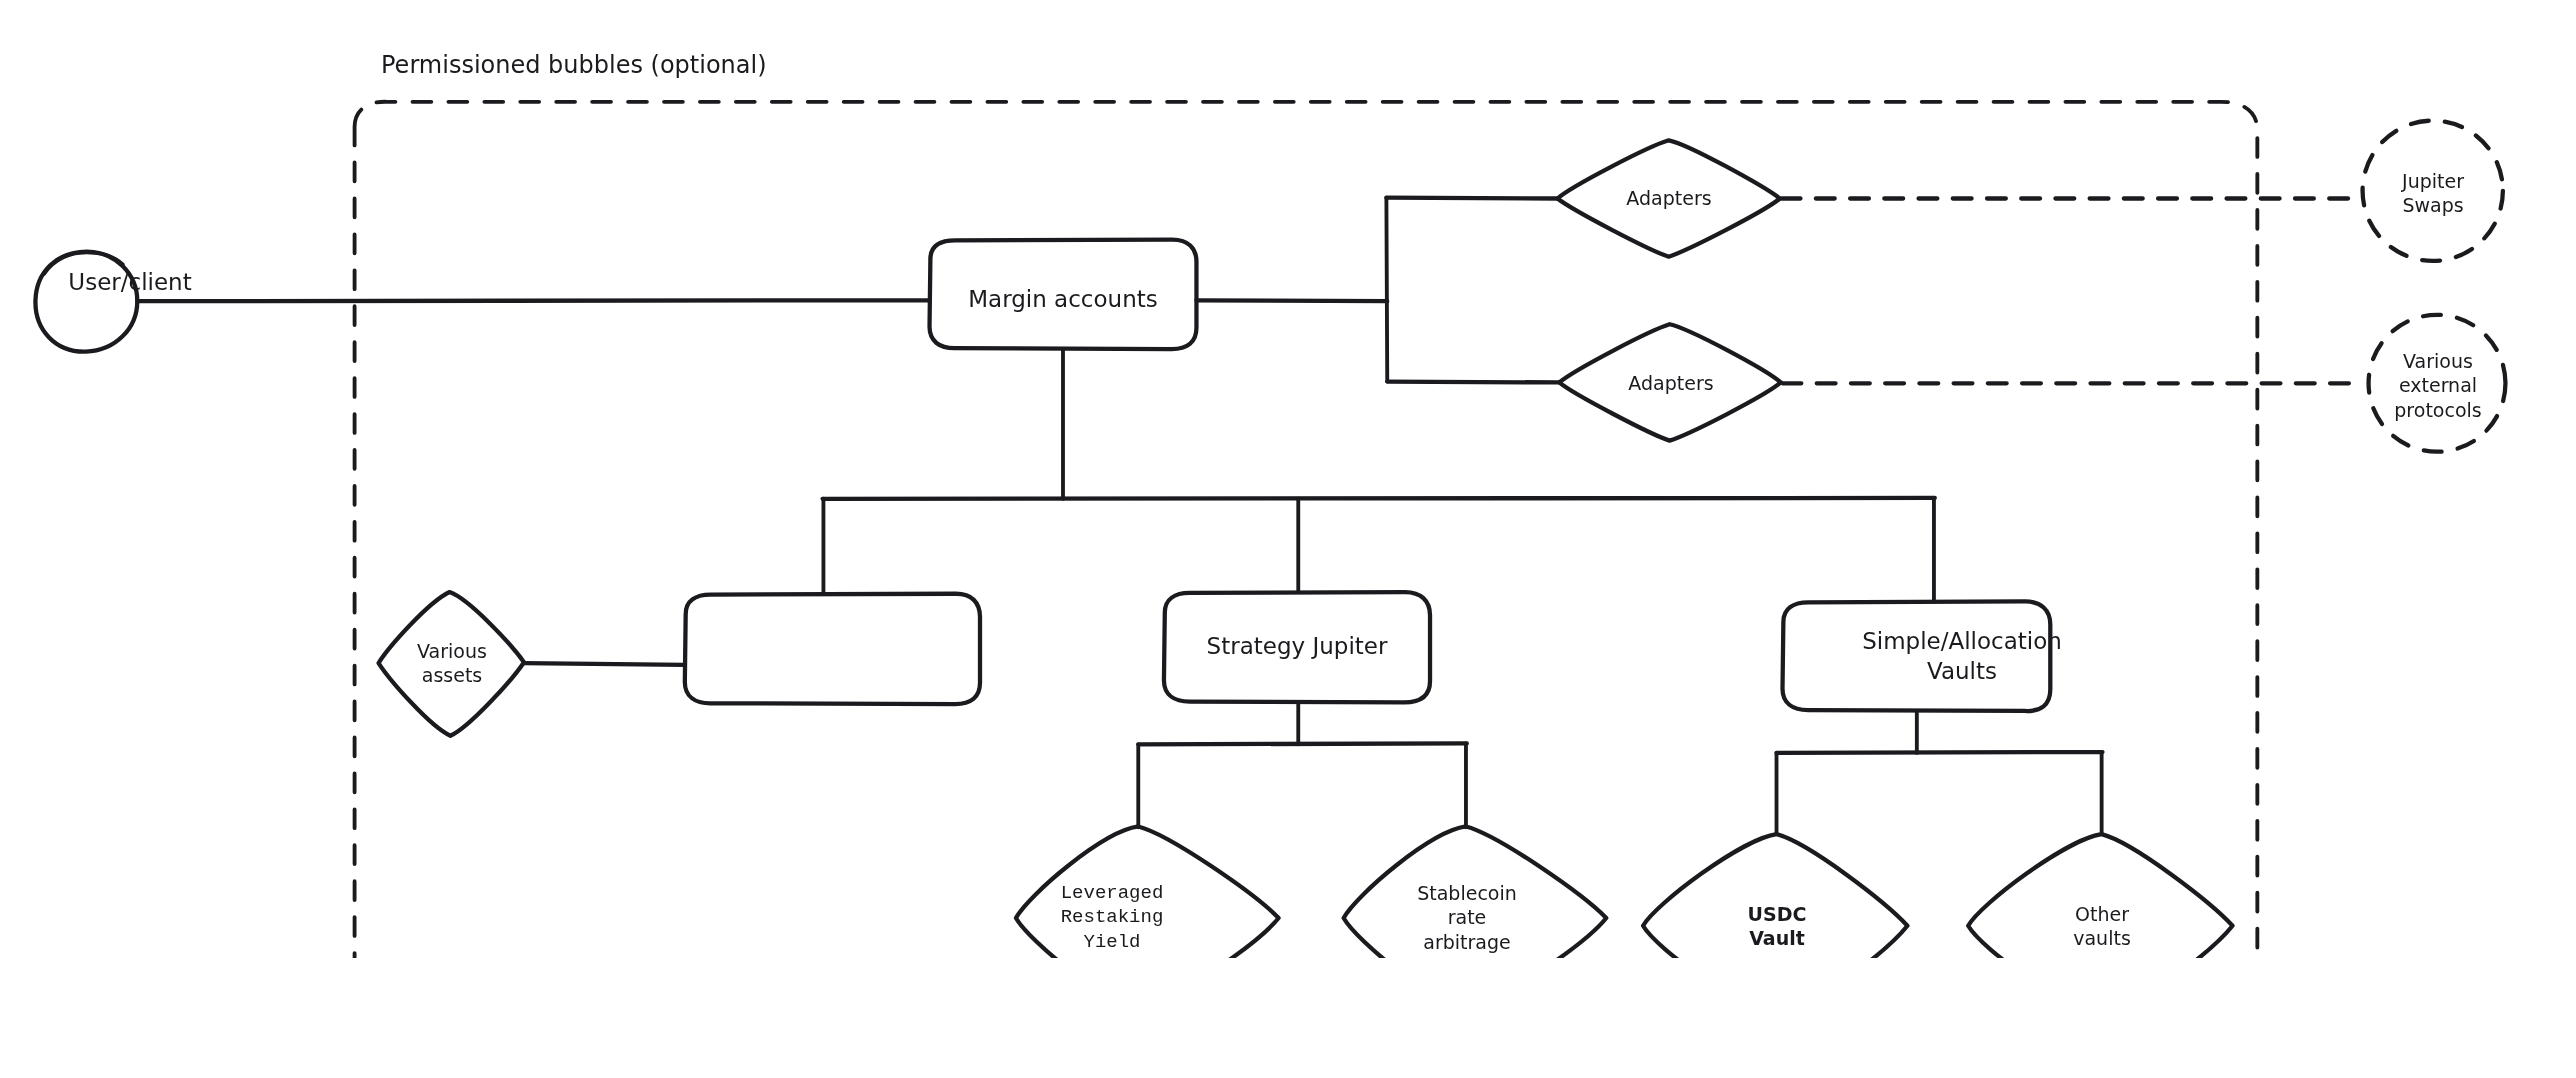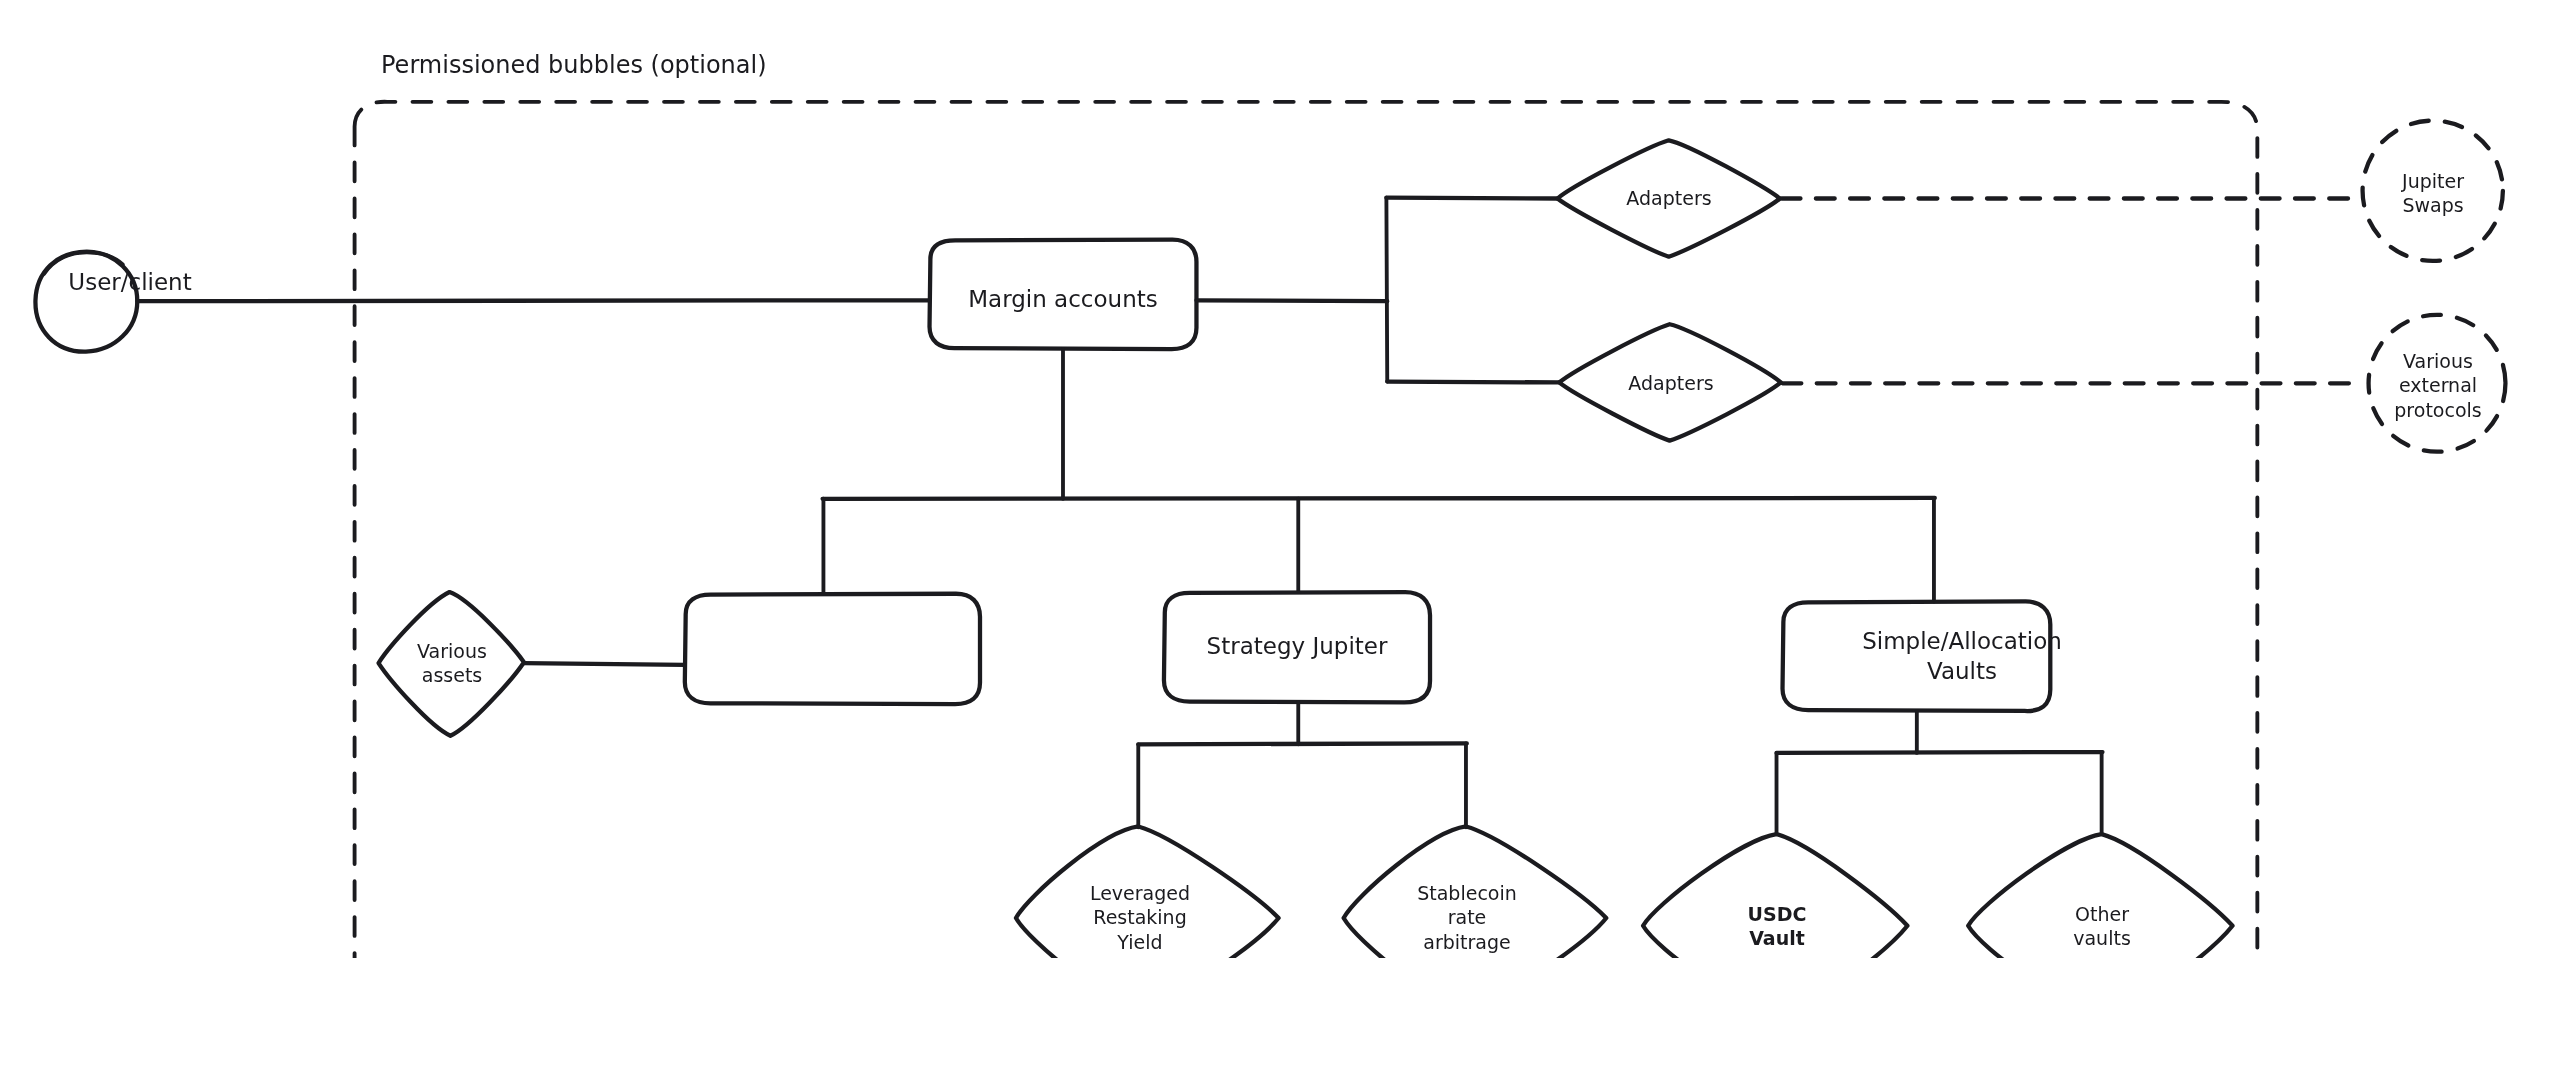--- a/index.html
+++ b/index.html
@@ -246,21 +246,21 @@
 
   <div class="lbl lbl-small" style="left:391px; top:633px; width:122px; height:60px;">Various
 assets</div>
 
 
   <div class="lbl lbl-node" style="left:1168px; top:628px; width:258px; height:38px;">Strategy Jupiter</div>
 
   <div class="lbl lbl-node" style="left:1785px; top:623px; width:262px; height:67px;padding-left:46px;">Simple/Allocation
 Vaults</div>
 
-  <div class="lbl lbl-small" style="left:1080px; top:873px; width:120px; height:89px;">Leveraged
+  <div class="lbl lbl-small" style="left:1052px; top:873px; width:120px; height:89px;font-family:Liberation Mono, monospace;">Leveraged
 Restaking
 Yield</div>
 
   <div class="lbl lbl-small" style="left:1407px; top:873px; width:120px; height:89px;">Stablecoin
 rate
 arbitrage</div>
 
   <div class="lbl lbl-small" style="left:1717px; top:895px; width:120px; height:62px;font-weight:bold;">USDC
 Vault</div>
 

